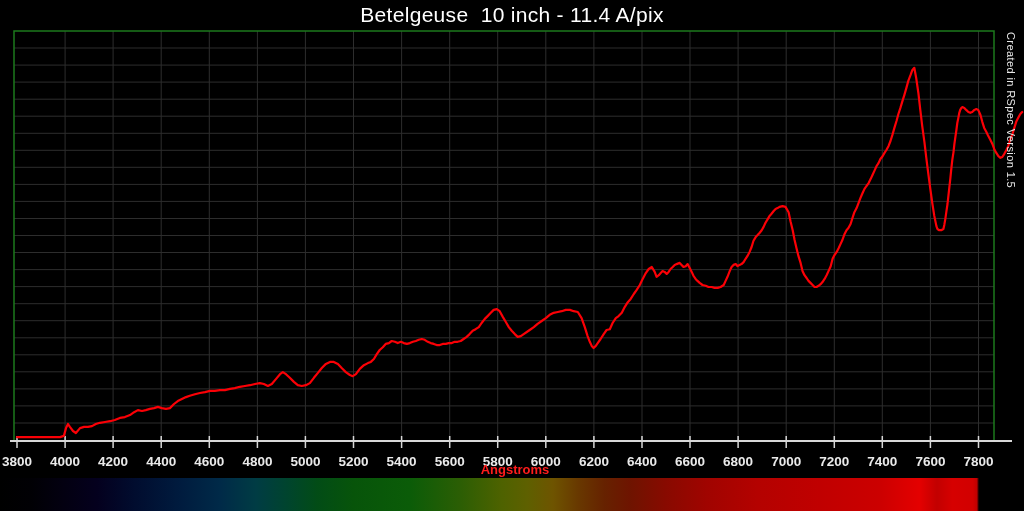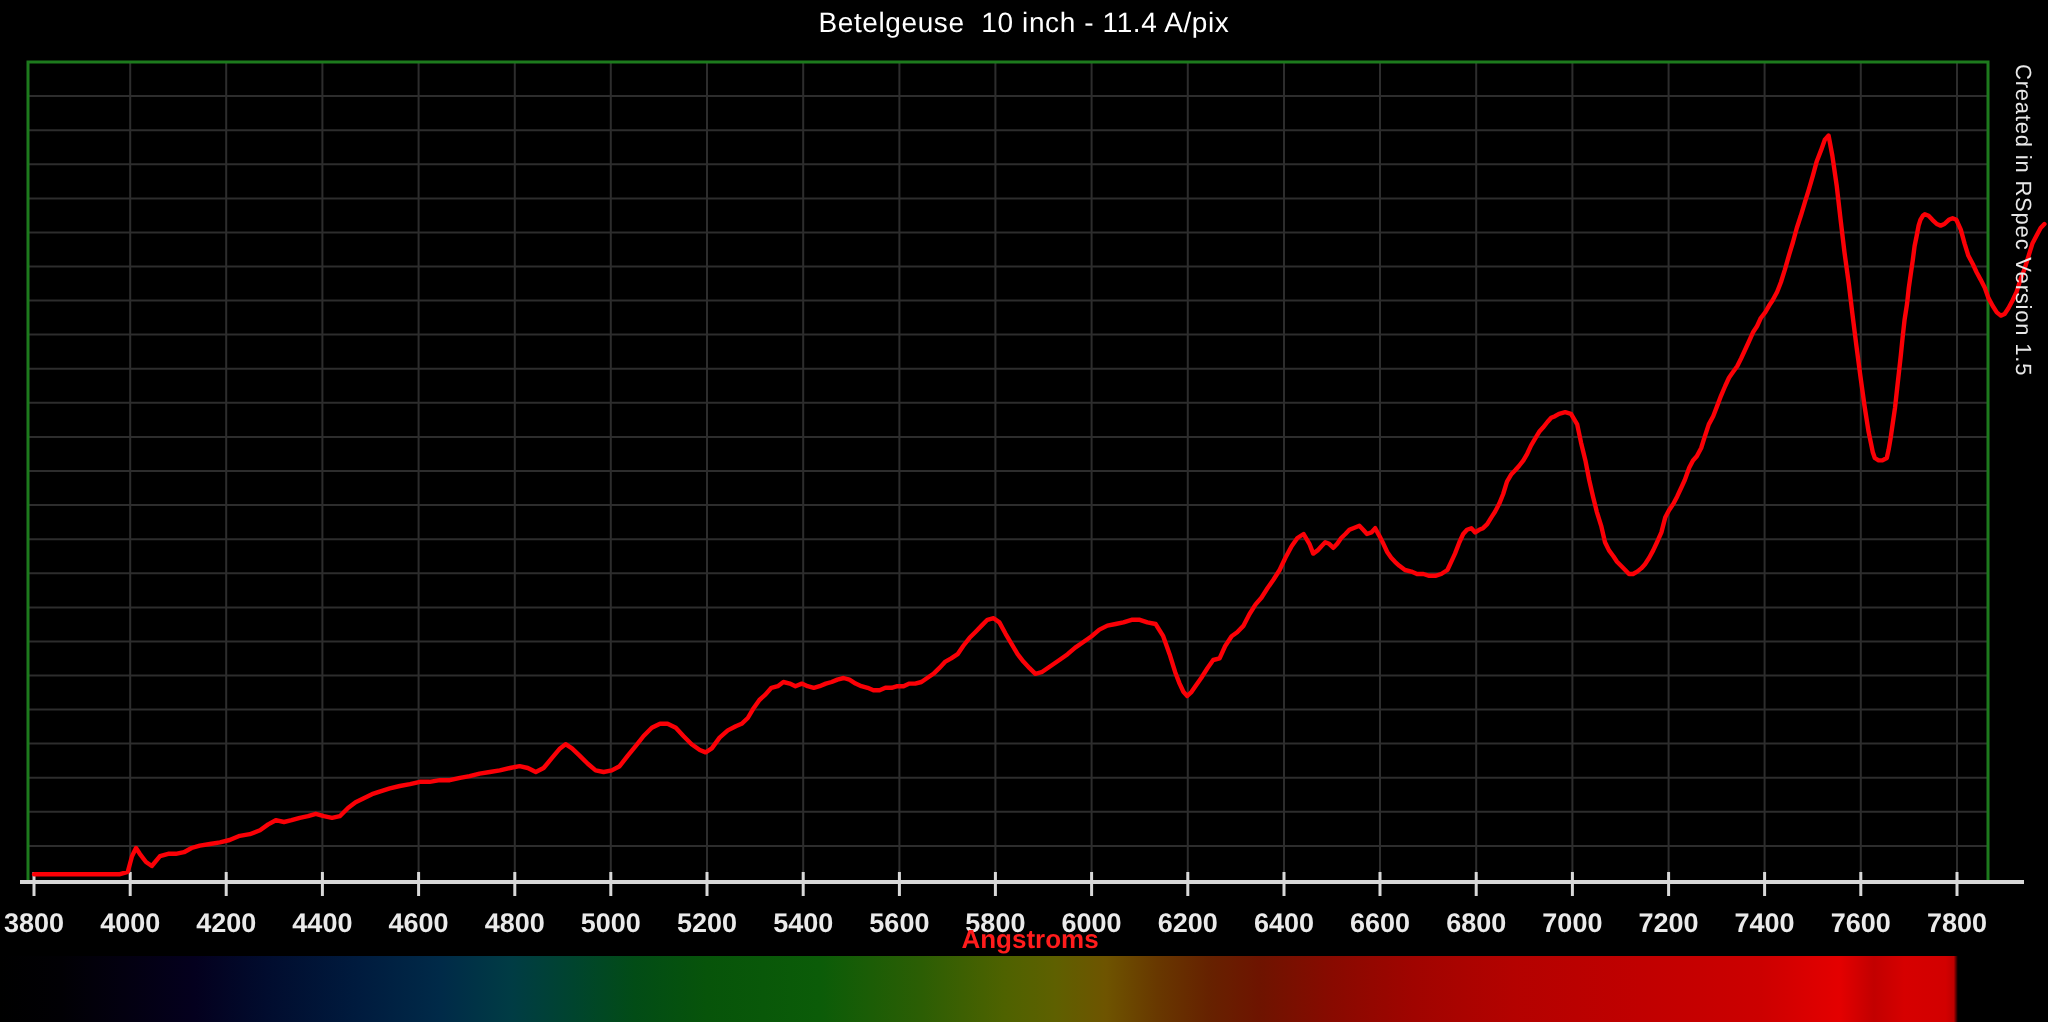--- a/index.html
+++ b/index.html
@@ -1,19 +1,19 @@
 <!DOCTYPE html>
 <html><head>
 <meta charset="utf-8">
 <style>
   html,body{margin:0;padding:0;background:#000;}
   #stage{position:relative;width:1024px;height:511px;background:#000;overflow:hidden;
          font-family:"Liberation Sans",sans-serif;}
   #chart-title{position:absolute;top:3px;left:0;right:0;text-align:center;color:#fff;
-         font-size:14px;white-space:pre;letter-spacing:.3px;}
+         font-size:21px;white-space:pre;letter-spacing:.3px;}
   #chart-svg{position:absolute;top:0;left:0;}
   #watermark{position:absolute;left:1017px;top:32px;color:#e8e8e8;font-size:11px;
          white-space:nowrap;transform:rotate(90deg);transform-origin:0 0;letter-spacing:.4px;}
   #colorbar{position:absolute;left:0;top:478px;width:1024px;height:33px;}
   svg text{font-family:"Liberation Sans",sans-serif;}
 </style>
 </head>
 <body>
 
 <div id="stage">

